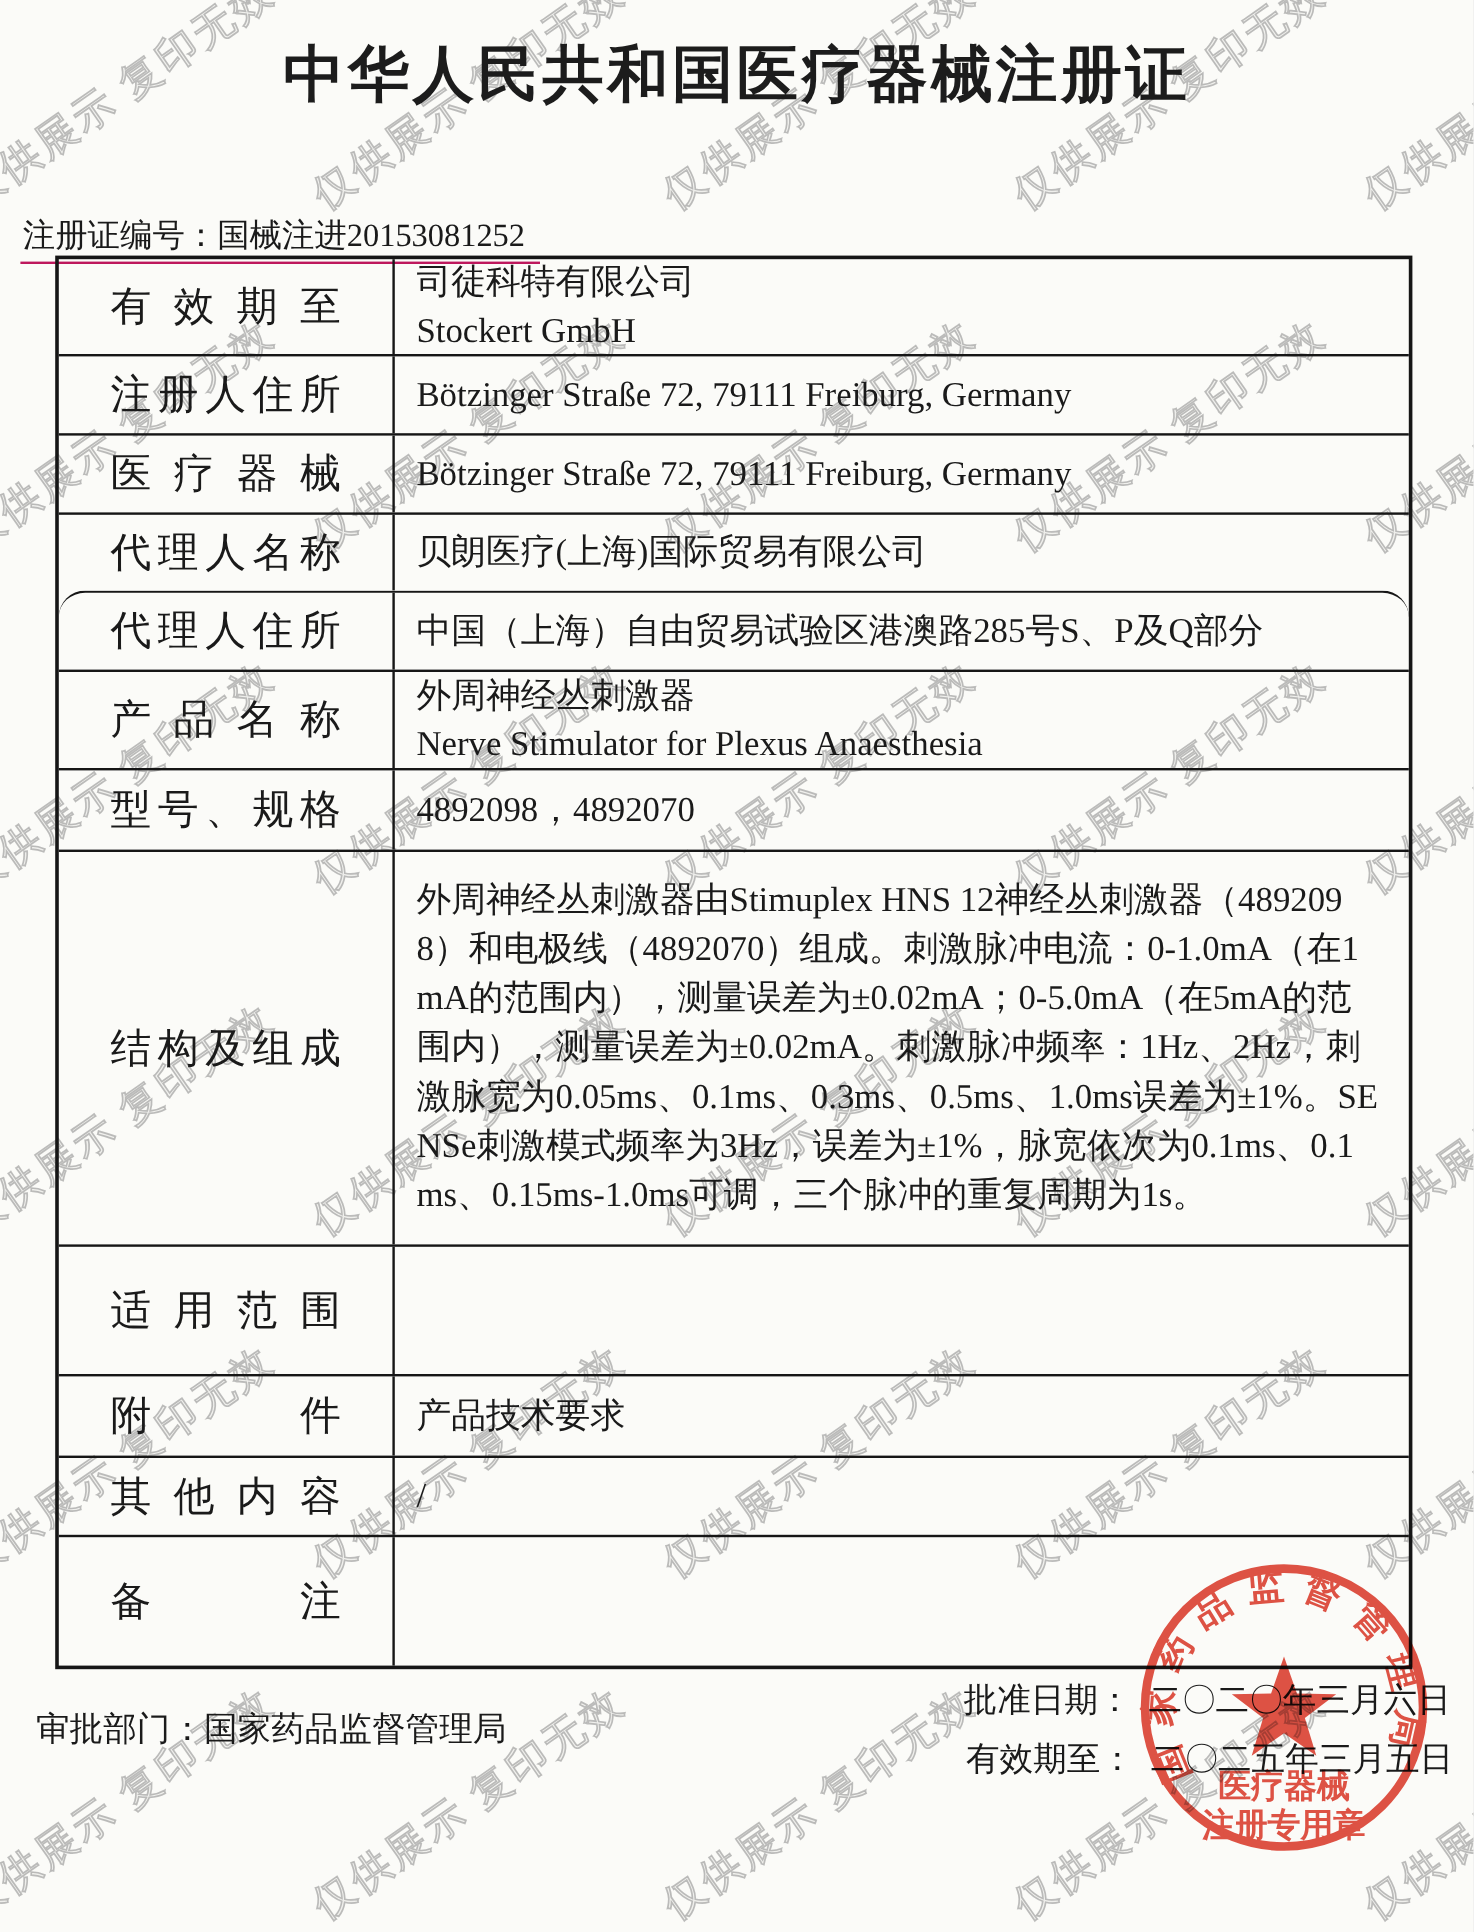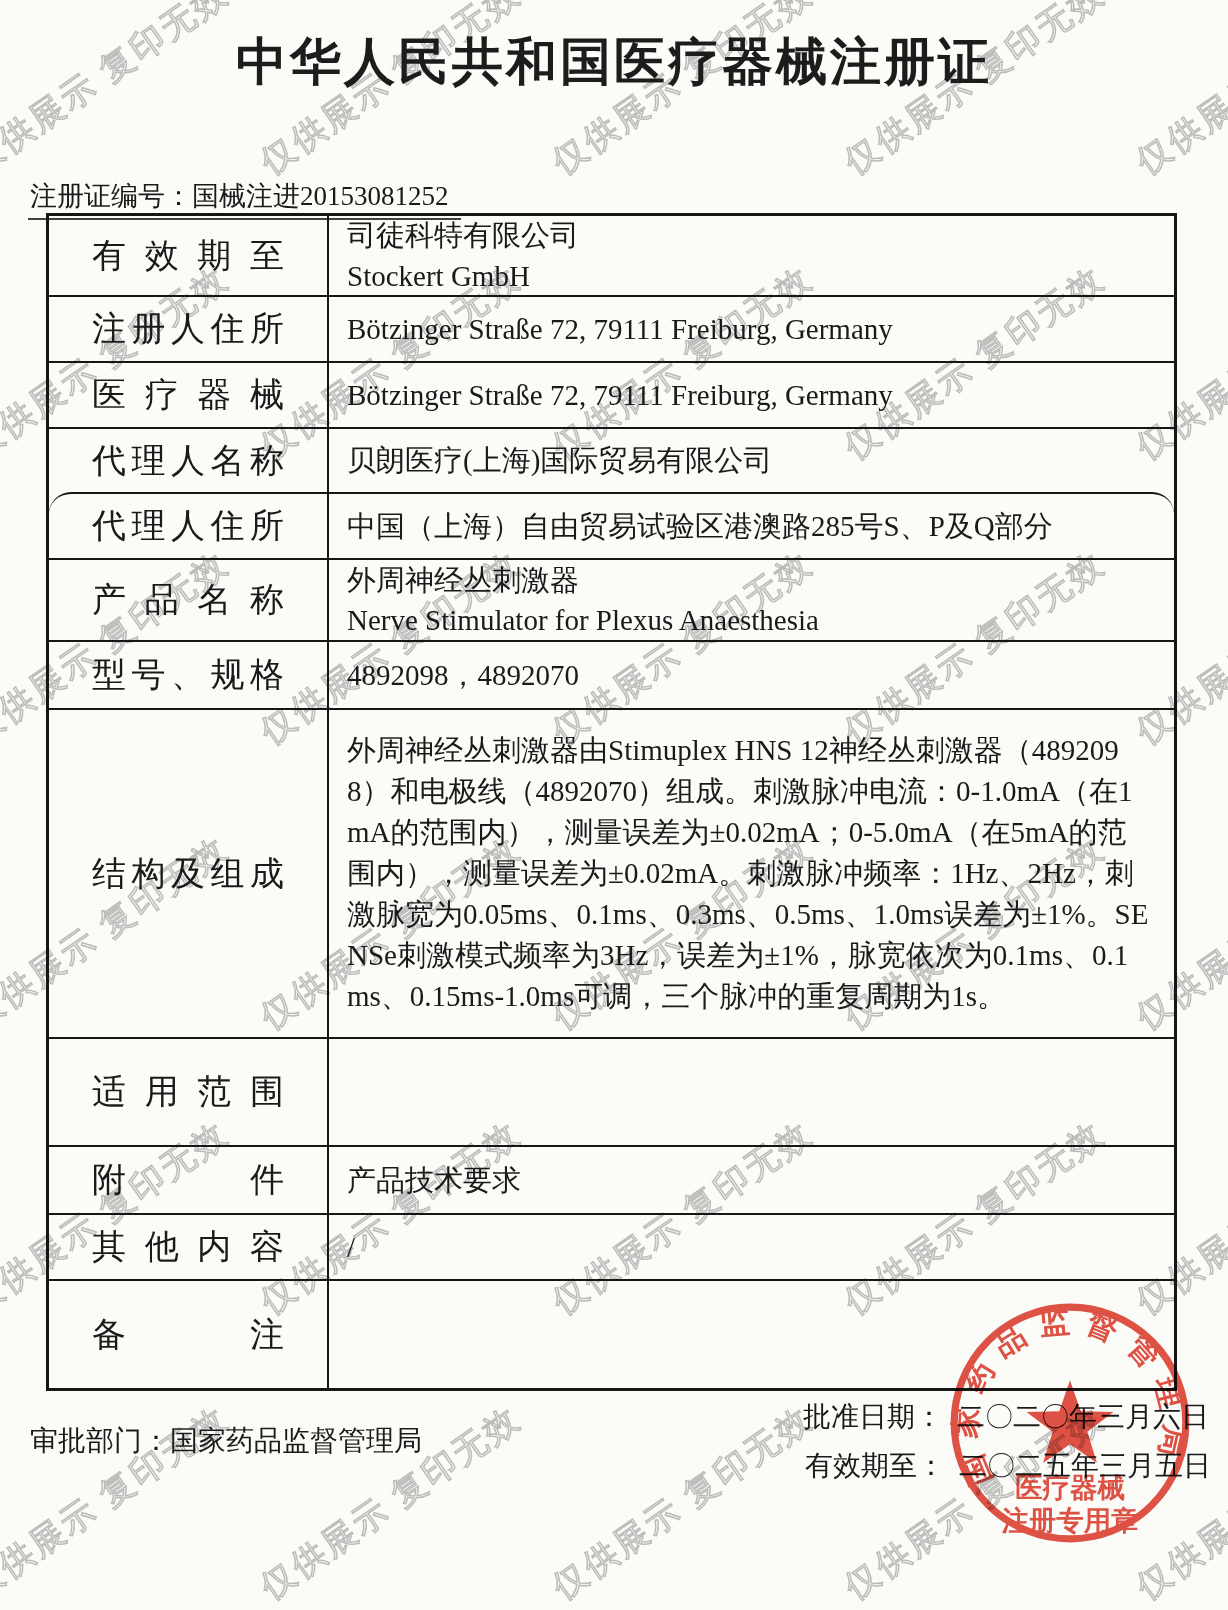--- a/index.html
+++ b/index.html
@@ -18,22 +18,22 @@
     color:rgba(160,160,160,0.12);
     -webkit-text-stroke:1.4px rgba(145,145,145,0.58);
   }
   
   .title {
     position:absolute; left:0; right:0; top:28px; z-index:2; margin:0;
     text-align:center; font-size:51px; font-weight:bold;
     letter-spacing:3px; color:#1c1c1c;
   }
   .regline {
-    position:absolute; left:28px; top:178px; z-index:2;
-    font-size:27px; border-bottom:2px solid #404040;
+    position:absolute; left:17px; top:178px; z-index:2;
+    font-size:27px; border-bottom:2px solid #be185d;
     padding:0 12px 4px 2px;
   }
   
   .cert-table {
     position:absolute; left:46px; top:213px; width:1131px; z-index:2;
     border:3px solid #161616; box-sizing:border-box;
     background:transparent;
   }
   .trow { display:flex; }
   .trow + .trow { border-top:2px solid #161616; }

